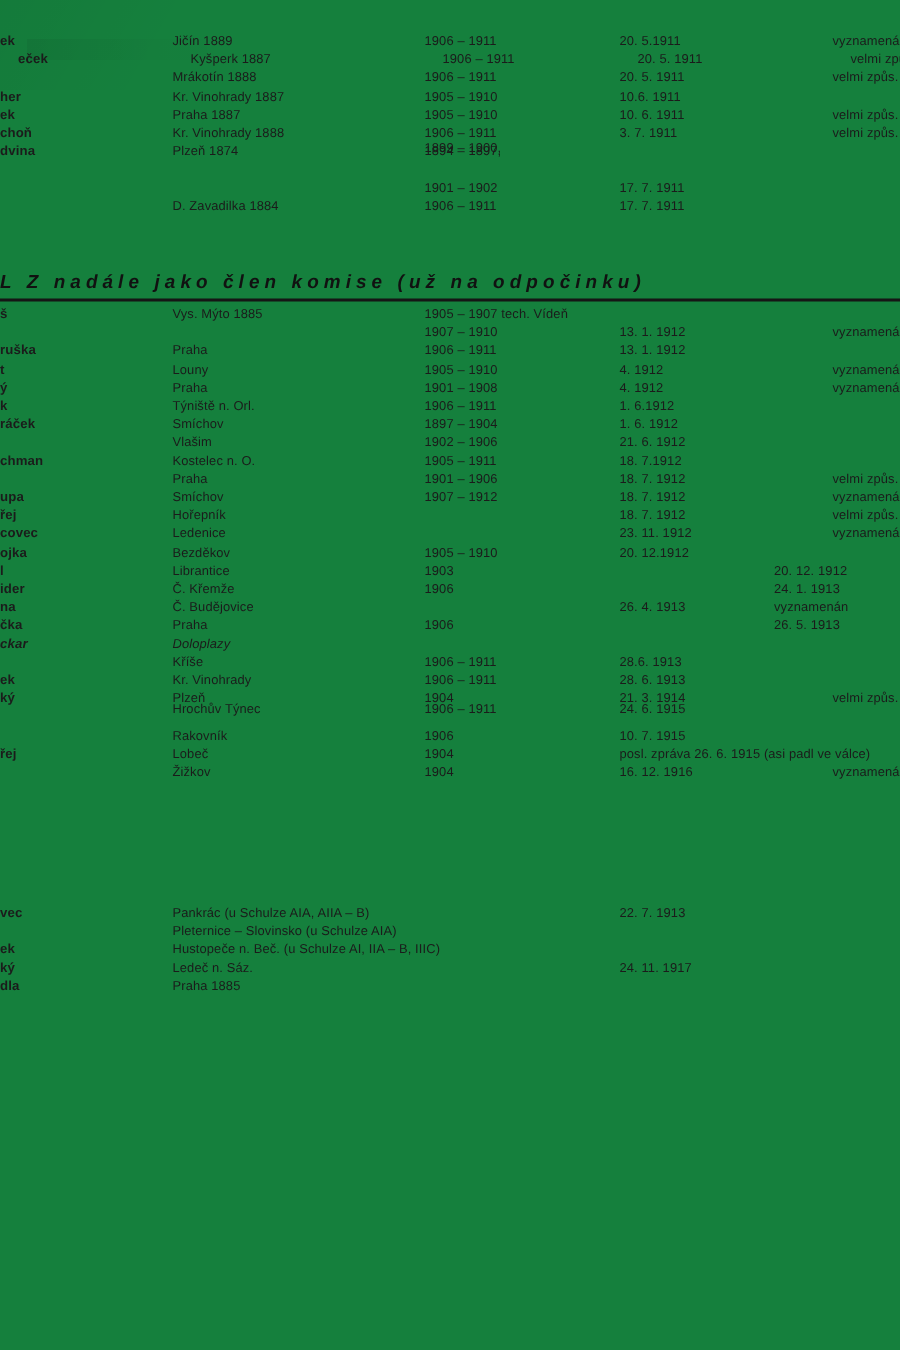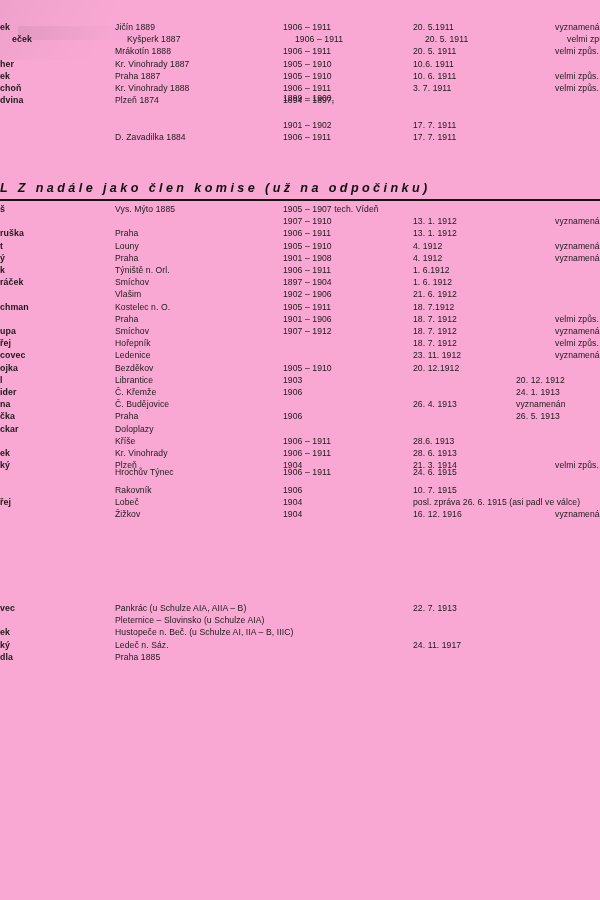--- a/index.html
+++ b/index.html
@@ -14,21 +14,21 @@
     overflow: hidden;
     font-family: "Liberation Sans", sans-serif;
     color: #1b1b1b;
     -webkit-font-smoothing: antialiased;
   }
 
   
   #page {
     position: absolute;
     inset: 0;
-    background: #f9a8d4;
+    background: #15803d;
     overflow: hidden;
   }
 
   
   .scan-smudge {
     position: absolute;
     left: 0; top: 0;
     width: 150px; height: 60px;
     background: linear-gradient(120deg, rgba(0,0,0,0.045), rgba(0,0,0,0) 70%);
     pointer-events: none;
@@ -257,21 +257,21 @@
         <span class="cell c-place">Č. Budějovice</span>
         <span class="cell c-date">26. 4. 1913</span>
         <span class="cell c-note-ind">vyznamenán</span>
       </div>
       <div class="row" style="top: 410.4px; padding-left: 20px;">
         <span class="cell c-name">čka</span>
         <span class="cell c-place">Praha</span>
         <span class="cell c-years">1906</span>
         <span class="cell c-note-ind">26. 5. 1913</span>
       </div>
-      <div class="row" style="top: 422.6px;">
+      <div class="row" style="top: 422.6px; font-style: italic;">
         <span class="cell c-name">ckar</span>
         <span class="cell c-place">Doloplazy</span>
       </div>
       <div class="row" style="top: 434.8px;">
         <span class="cell c-place">Kříše</span>
         <span class="cell c-years">1906 – 1911</span>
         <span class="cell c-date">28.6. 1913</span>
       </div>
       <div class="row" style="top: 447px;">
         <span class="cell c-name">ek</span>

